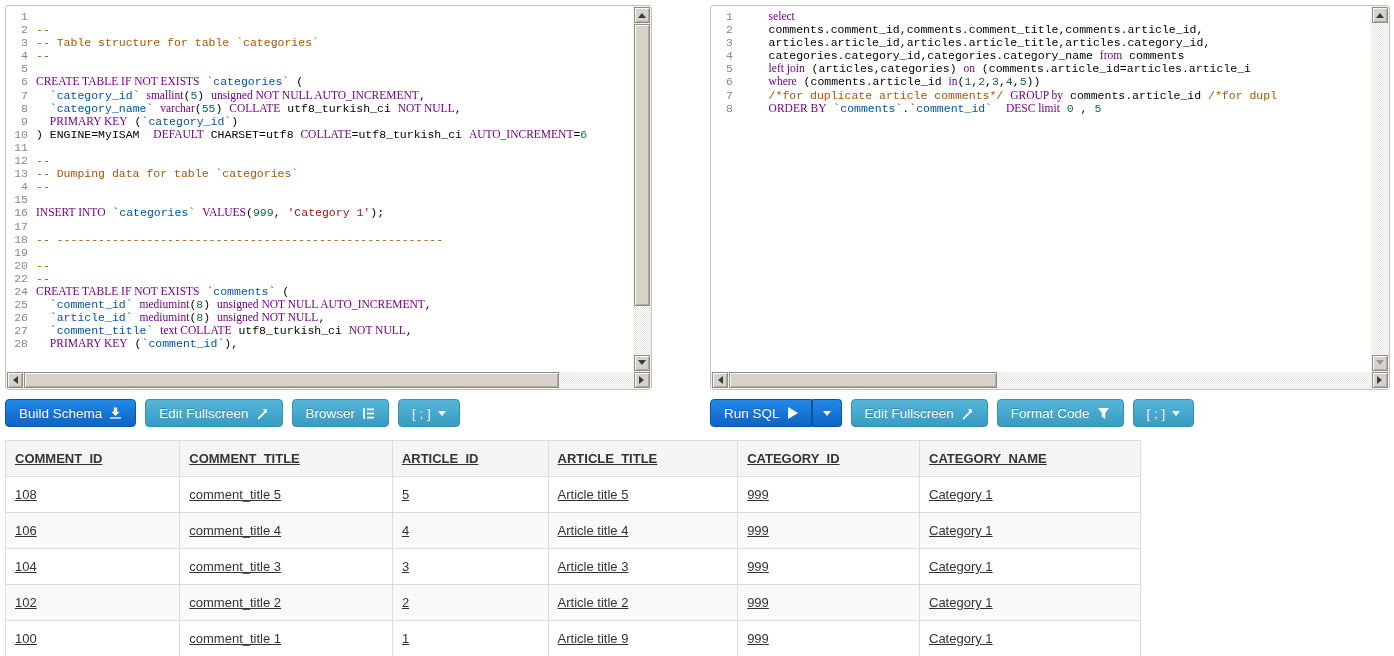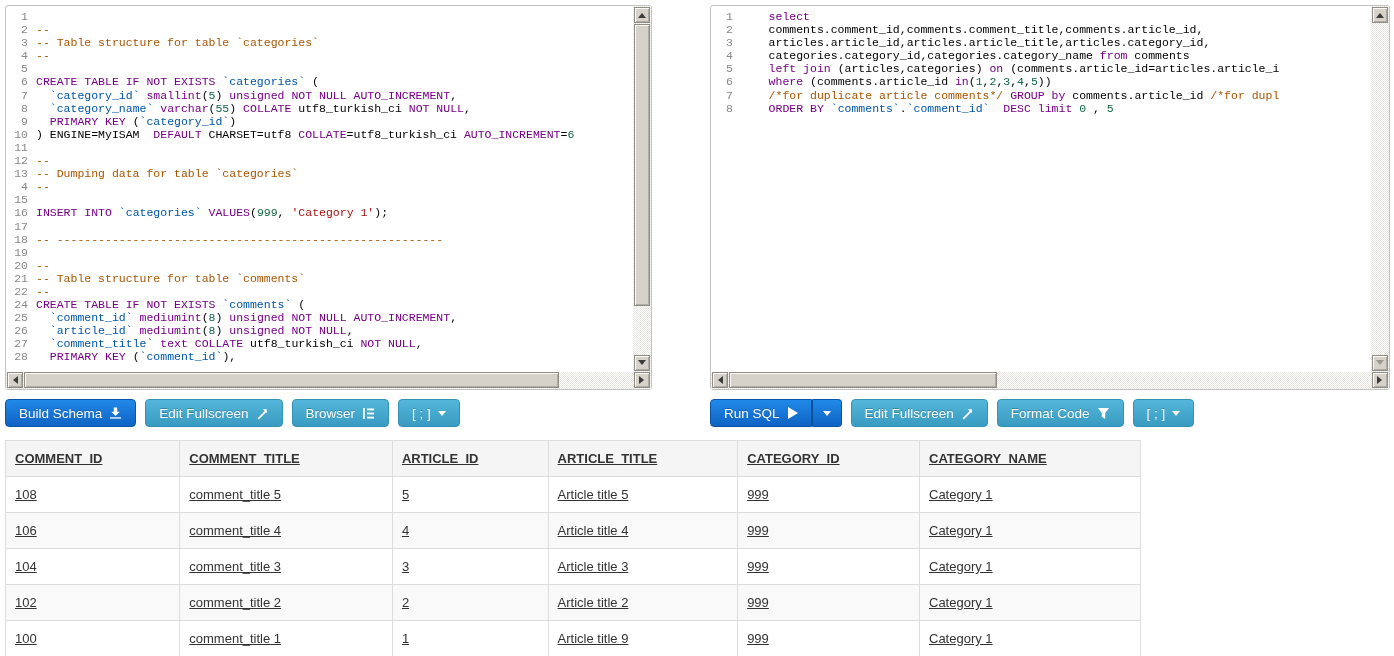--- a/index.html
+++ b/index.html
@@ -7,21 +7,21 @@
   .stage { position:relative; width:1394px; height:656px; background:#fff; overflow:hidden; }
 
   
   .editor { position:absolute; top:5px; height:385px; background:#fff; border:1px solid #c3c3c3; border-radius:3px; }
   .editor.left  { left:5px;   width:647px; }
   .editor.right { left:710px; width:680px; }
   .code-view { position:absolute; top:0; left:0; right:18px; bottom:17px; overflow:hidden; padding-top:4px; cursor:text; }
   .cm-line { white-space:pre; font-family:"Liberation Mono", monospace; font-size:11.5px; line-height:13.1px; color:#000; }
   .cm-line .ln { display:inline-block; width:30px; text-align:right; padding-right:8px; color:#888; -webkit-user-select:none; }
   .tok-p  { color:#000; }
-  .tok-kw { color:#770088; }
+  .tok-kw { color:#770088;font-family:Liberation Serif, serif; }
   .tok-cm { color:#aa5500; }
   .tok-id { color:#0055aa; }
   .tok-num{ color:#116644; }
   .tok-str{ color:#aa1111; }
 
   
   .sb-track { position:absolute; background:#fff;
     background-image:
       linear-gradient(45deg,#e7e5e0 25%,transparent 25%,transparent 75%,#e7e5e0 75%),
       linear-gradient(45deg,#e7e5e0 25%,transparent 25%,transparent 75%,#e7e5e0 75%);
@@ -90,21 +90,20 @@
         <div class="cm-line"><span class="ln">11</span></div>
         <div class="cm-line"><span class="ln">12</span><span class="tok-cm">--</span></div>
         <div class="cm-line"><span class="ln">13</span><span class="tok-cm">-- Dumping data for table `categories`</span></div>
         <div class="cm-line"><span class="ln">4</span><span class="tok-cm">--</span></div>
         <div class="cm-line"><span class="ln">15</span></div>
         <div class="cm-line"><span class="ln">16</span><span class="tok-kw">INSERT INTO</span><span class="tok-p"> </span><span class="tok-id">`categories`</span><span class="tok-p"> </span><span class="tok-kw">VALUES</span><span class="tok-p">(</span><span class="tok-num">999</span><span class="tok-p">, </span><span class="tok-str">'Category 1'</span><span class="tok-p">);</span></div>
         <div class="cm-line"><span class="ln">17</span></div>
         <div class="cm-line"><span class="ln">18</span><span class="tok-cm">-- --------------------------------------------------------</span></div>
         <div class="cm-line"><span class="ln">19</span></div>
         <div class="cm-line"><span class="ln">20</span><span class="tok-cm">--</span></div>
-        <div class="cm-line"><span class="ln">21</span><span class="tok-cm">-- Table structure for table `comments`</span></div>
         <div class="cm-line"><span class="ln">22</span><span class="tok-cm">--</span></div>
         <div class="cm-line"><span class="ln">24</span><span class="tok-kw">CREATE TABLE IF NOT EXISTS</span><span class="tok-p"> </span><span class="tok-id">`comments`</span><span class="tok-p"> (</span></div>
         <div class="cm-line"><span class="ln">25</span><span class="tok-p">  </span><span class="tok-id">`comment_id`</span><span class="tok-p"> </span><span class="tok-kw">mediumint</span><span class="tok-p">(</span><span class="tok-num">8</span><span class="tok-p">) </span><span class="tok-kw">unsigned NOT NULL AUTO_INCREMENT</span><span class="tok-p">,</span></div>
         <div class="cm-line"><span class="ln">26</span><span class="tok-p">  </span><span class="tok-id">`article_id`</span><span class="tok-p"> </span><span class="tok-kw">mediumint</span><span class="tok-p">(</span><span class="tok-num">8</span><span class="tok-p">) </span><span class="tok-kw">unsigned NOT NULL</span><span class="tok-p">,</span></div>
         <div class="cm-line"><span class="ln">27</span><span class="tok-p">  </span><span class="tok-id">`comment_title`</span><span class="tok-p"> </span><span class="tok-kw">text COLLATE</span><span class="tok-p"> utf8_turkish_ci </span><span class="tok-kw">NOT NULL</span><span class="tok-p">,</span></div>
         <div class="cm-line"><span class="ln">28</span><span class="tok-p">  </span><span class="tok-kw">PRIMARY KEY</span><span class="tok-p"> (</span><span class="tok-id">`comment_id`</span><span class="tok-p">),</span></div>
       </div>
     <div class="sb-track sb-v">
       <div class="sb-piece sb-btn btn-up">
           <span class="tri tri-up"></span>

